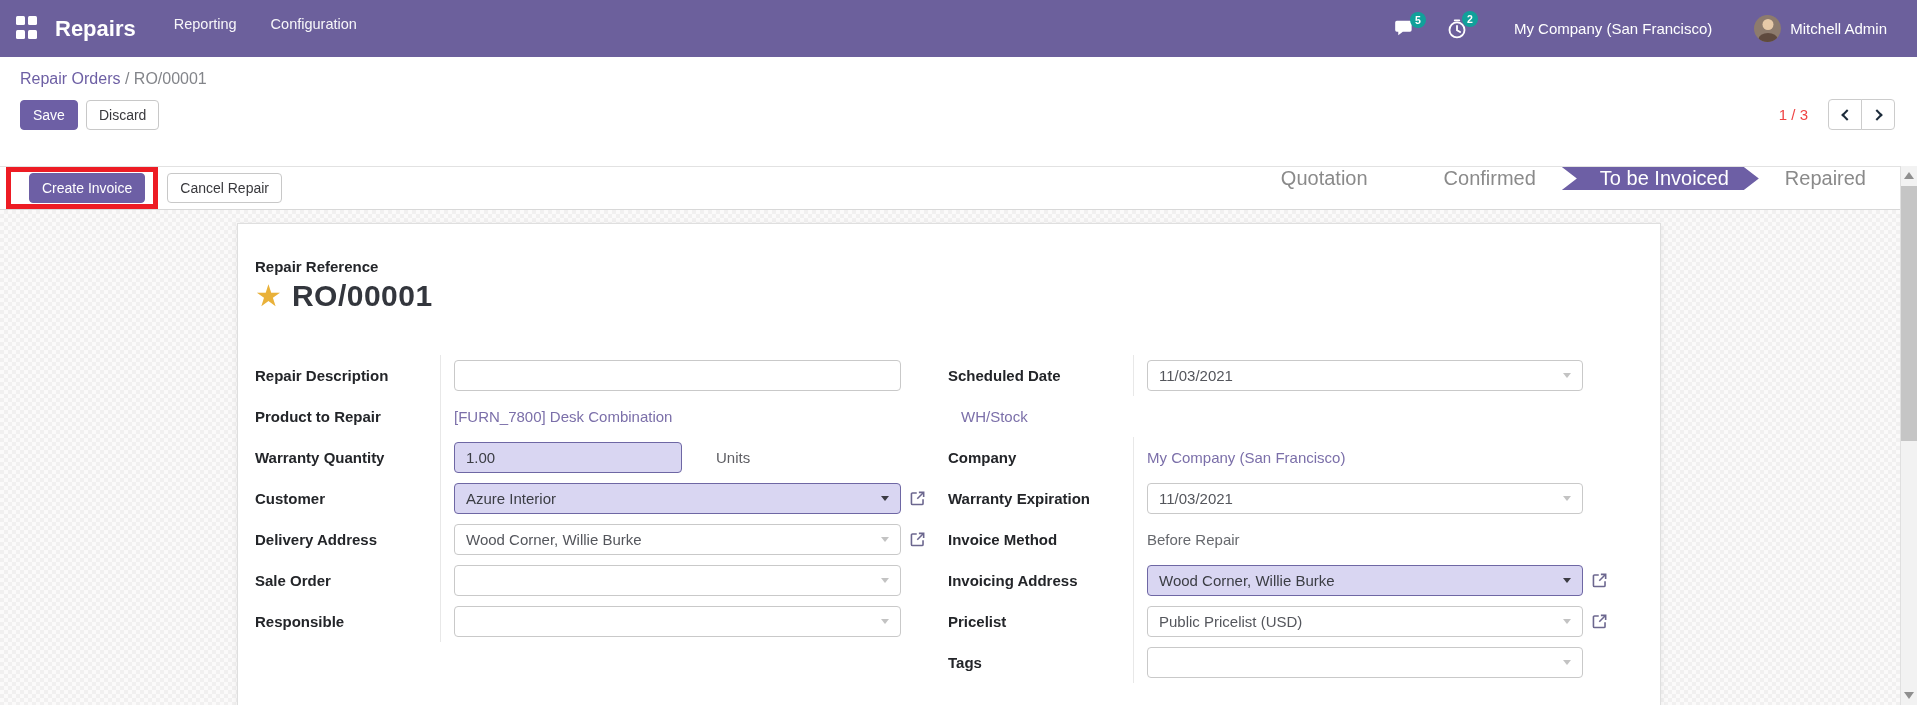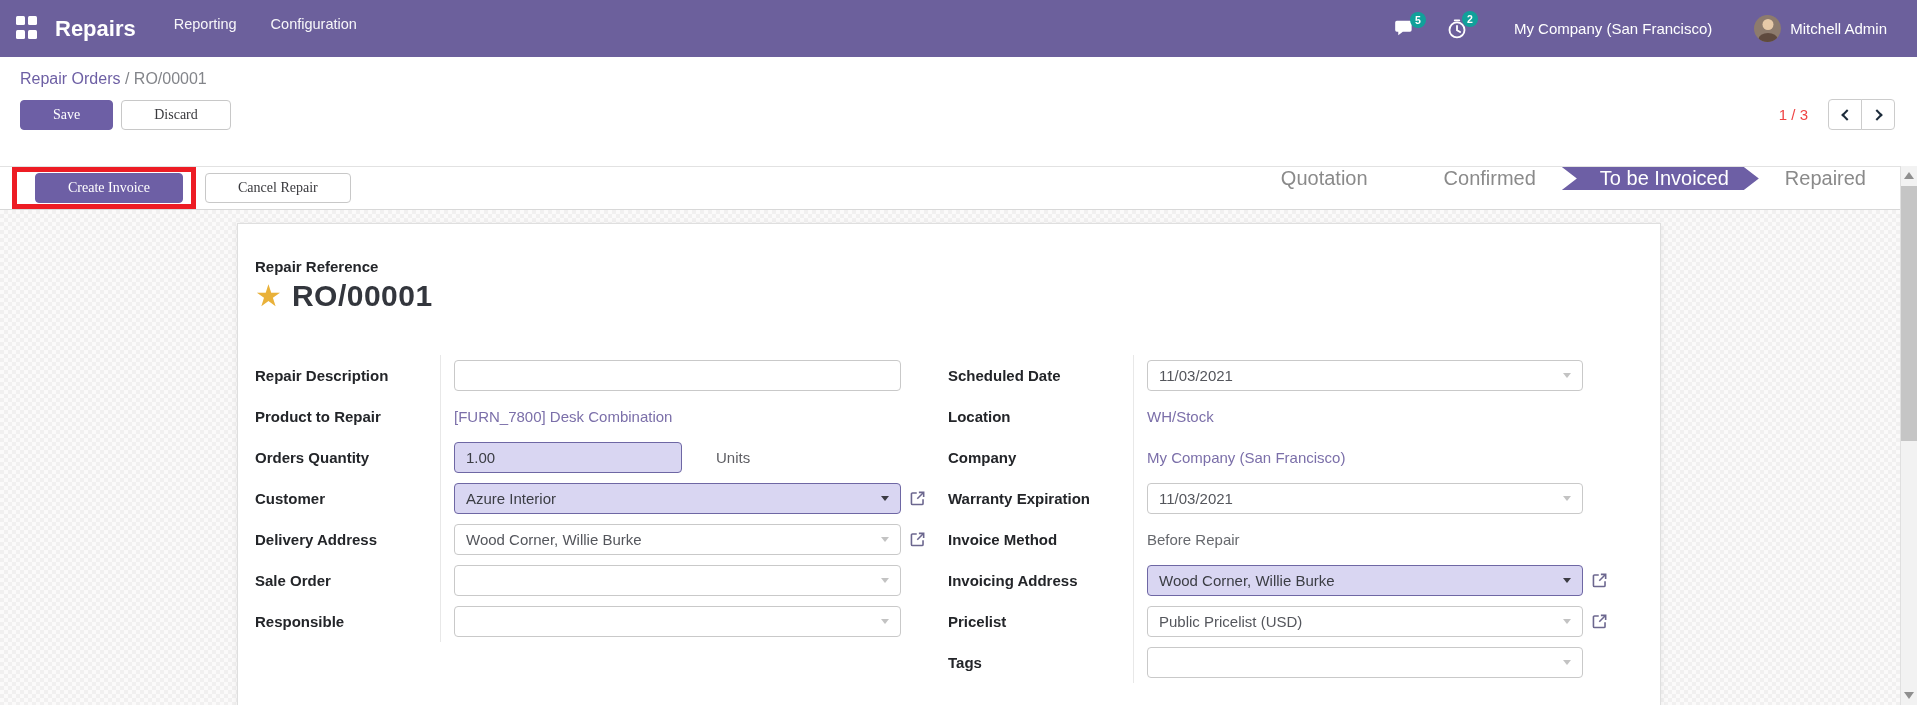--- a/index.html
+++ b/index.html
@@ -22,37 +22,37 @@
   .avatar::before { content:''; position:absolute; top:4px; left:50%; transform:translateX(-50%); width:11px; height:11px; border-radius:50%; background:#e6c9a8; }
   .avatar::after { content:''; position:absolute; bottom:-3px; left:50%; transform:translateX(-50%); width:19px; height:12px; border-radius:50% 50% 0 0; background:#5f4a3e; }
   .nav-user span.uname { font-size:15px; }
 
   
   .control-panel { height:109px; background:#fff; padding:13px 0 0 20px; }
   .breadcrumb { font-size:16px; }
   .bc-parent { color:#6d5fa4; cursor:pointer; }
   .bc-sep, .bc-current { color:#83858a; }
   .cp-row { display:flex; align-items:center; margin-top:11px; padding-right:22px; }
-  .btn { font-family:Liberation Serif, serif; font-size:14px; padding:6px 32px; border-radius:4px; border:1px solid transparent; cursor:pointer; }
+  .btn { font-family:Liberation Sans, sans-serif; font-size:14px; padding:6px 12px; border-radius:4px; border:1px solid transparent; cursor:pointer; }
   .btn-primary { background:#6d5fa5; color:#fff; border-color:#6d5fa5; }
   .btn-default { background:#fff; color:#39393d; border-color:#c8c8c8; }
   .cp-row .btn { margin-right:8px; }
   .pager { margin-left:auto; display:flex; align-items:center; }
   .pager-count { font-size:15px; color:#ef4444; margin-right:20px; }
   .pager-btns { display:flex; }
   .pager-btns button { width:34px; height:31px; background:#fff; border:1px solid #ccc; cursor:pointer; display:flex; align-items:center; justify-content:center; }
   .pager-btns button:first-child { border-radius:4px 0 0 4px; }
   .pager-btns button:last-child { border-radius:0 4px 4px 0; margin-left:-1px; }
   .chev { width:8px; height:8px; border-right:2.5px solid #1c2b3a; border-bottom:2.5px solid #1c2b3a; display:block; }
   .chev.left  { transform:rotate(135deg); margin-left:3px; }
   .chev.right { transform:rotate(-45deg); margin-right:3px; }
 
   
   .action-row { height:44px; background:#fff; border-top:1px solid #e2e2e2; border-bottom:1px solid #d8d8d8; display:flex; align-items:stretch; padding-right:25px; }
-  .annotation { margin-left:12px; border:5px solid #ed1c24; display:flex; align-items:center; padding:0 8px 0 18px; }
+  .annotation { margin-left:6px; border:5px solid #ed1c24; display:flex; align-items:center; padding:0 8px 0 18px; }
   .cancel-btn { align-self:center; margin-left:9px; }
   .statusbar { margin-left:auto; display:flex; align-items:flex-start; font-size:20px; }
   .step { display:flex; align-items:center; padding:0 26px; color:#8a8a8a; cursor:pointer; white-space:nowrap; }
   .step.active { background:#6d5fa5; color:#fff; clip-path:polygon(0 0, calc(100% - 15px) 0, 100% 50%, calc(100% - 15px) 100%, 0 100%, 15px 50%); padding:0 30px 0 38px; }
   .ssep { width:24px; position:relative; overflow:hidden; }
   .ssep::before { content:''; position:absolute; left:-14px; top:50%; transform:translateY(-50%) rotate(45deg); width:26px; height:26px; border-top:1px solid #d5d5d5; border-right:1px solid #d5d5d5; }
 
   
   .content { position:relative; height:495px; overflow:hidden; background-color:#fbfafa;
     background-image:
@@ -179,21 +179,21 @@
                 </div>
               </div>
             </div>
             <div class="frow">
               <div class="flabel">Product to Repair</div>
               <div class="fctl">
                 <span class="flink">[FURN_7800] Desk Combination</span>
               </div>
             </div>
             <div class="frow">
-              <div class="flabel">Orders Quantity</div>
+              <div class="flabel">Warranty Quantity</div>
               <div class="fctl">
                 <div class="o-input purple short">
                   <span class="val">1.00</span>
                 </div>
                 <span class="suffix">Units</span>
               </div>
             </div>
             <div class="frow">
               <div class="flabel">Customer</div>
               <div class="fctl">
@@ -249,21 +249,20 @@
             <div class="frow">
               <div class="flabel">Scheduled Date</div>
               <div class="fctl">
                 <div class="o-input">
                   <span class="val">11/03/2021</span>
                   <span class="caret"></span>
                 </div>
               </div>
             </div>
             <div class="frow">
-              <div class="flabel">Location</div>
               <div class="fctl">
                 <span class="flink">WH/Stock</span>
               </div>
             </div>
             <div class="frow">
               <div class="flabel">Company</div>
               <div class="fctl">
                 <span class="flink">My Company (San Francisco)</span>
               </div>
             </div>

